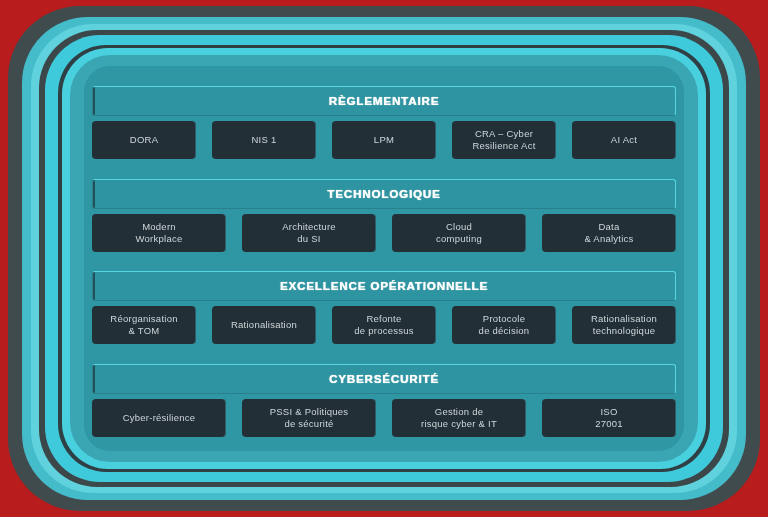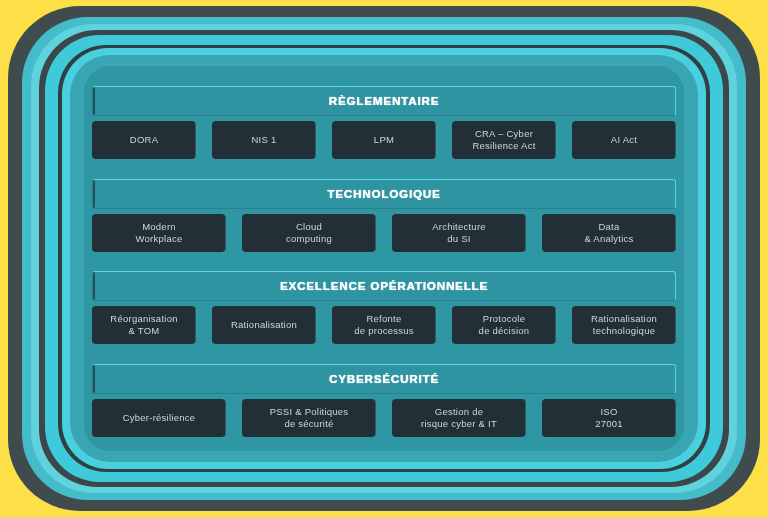--- a/index.html
+++ b/index.html
@@ -5,21 +5,21 @@
   * { margin:0; padding:0; box-sizing:border-box; }
   html, body {
     width:768px; height:517px;
     overflow:hidden;
     background:#7a99a0;
     font-family:"Liberation Sans", sans-serif;
   }
   #stage {
     position:relative;
     width:768px; height:517px;
-    background:#fde047;
+    background:#b91c1c;
   }
 
   
   .ring {
     position:absolute;
     border-radius:60px;
   }
   .ring.r0 { left:8px;  top:6px;   width:752px; height:505px; background:#404b4e; border-radius:72px; }
   .ring.r1 { left:22px; top:17px;  width:724px; height:483px; background:#45bcc9; border-radius:66px; }
   .ring.r2 { left:31px; top:24px;  width:706px; height:469px; background:#5fd2dd; border-radius:62px; }
@@ -146,28 +146,28 @@
     <div class="section">
       <div class="section-header">
         <span class="section-header-label">TECHNOLOGIQUE</span>
       </div>
       <div class="cards">
         <div class="card">
             <span class="card-label">Modern
 Workplace</span>
           </div>
         <div class="card">
+            <span class="card-label">Architecture
+du SI</span>
+          </div>
+        <div class="card">
             <span class="card-label">Cloud
 computing</span>
           </div>
         <div class="card">
-            <span class="card-label">Architecture
-du SI</span>
-          </div>
-        <div class="card">
             <span class="card-label">Data
 &amp; Analytics</span>
           </div>
       </div>
     </div>
 
     <div class="section">
       <div class="section-header">
         <span class="section-header-label">EXCELLENCE OPÉRATIONNELLE</span>
       </div>

